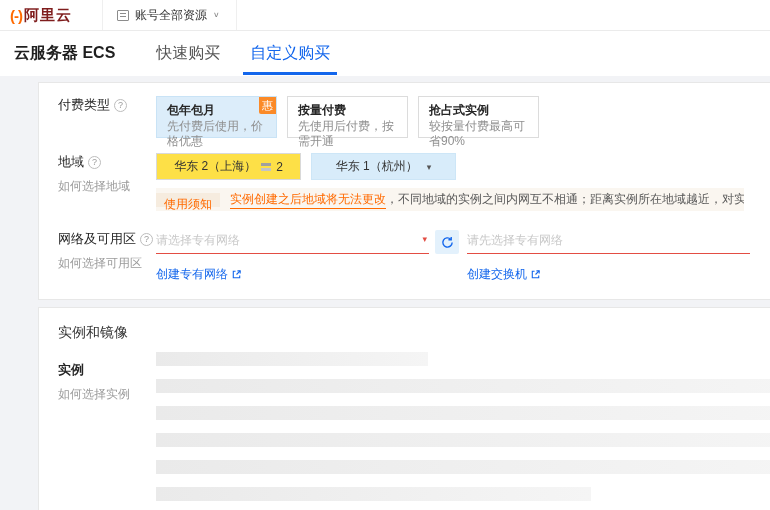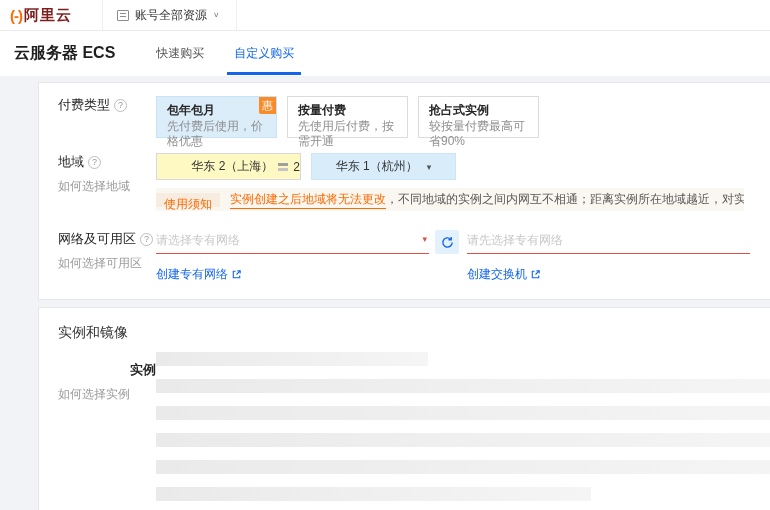--- a/index.html
+++ b/index.html
@@ -16,21 +16,21 @@
   .res-icon { width:12px; height:11px; border:1px solid #8c8c8c; border-radius:1px; position:relative; }
   .res-icon::before, .res-icon::after { content:""; position:absolute; left:2px; right:2px; height:1px; background:#8c8c8c; }
   .res-icon::before { top:2px; } .res-icon::after { top:5px; }
   .res-label { font-size:12px; color:#333; }
   .chev { font-size:9px; color:#888; transform:scaleY(.8); }
 
   
   .tabrow { height:44px; display:flex; align-items:center; background:#fff; }
   .page-title { font-size:16px; font-weight:700; color:#1f1f1f; margin-left:14px; }
   .tabs { display:flex; margin-left:26px; height:100%; }
-  .tab { font-size:12px; color:#555; padding:0 15px; display:flex; align-items:center; height:100%; cursor:pointer; position:relative; }
+  .tab { font-size:16px; color:#555; padding:0 15px; display:flex; align-items:center; height:100%; cursor:pointer; position:relative; }
   .tab.active { color:#1366ec; }
   .tab.active::after { content:""; position:absolute; left:8px; right:8px; bottom:0; height:3px; background:#1366ec; }
 
   
   .content { position:absolute; top:76px; left:0; right:0; bottom:0; background:#f2f3f6; padding:6px 0 0 38px; }
   .card { background:#fff; border:1px solid #e7e7e7; width:760px; }
   .card1 { padding:13px 0 16px 19px; margin-bottom:7px; }
   .card2 { padding:16px 0 16px 19px; height:300px; }
 
   .row { display:flex; }
@@ -48,21 +48,21 @@
   .bill-card.selected { background:#dcedfa; border-color:#c9e3f6; }
   .bill-title { font-size:12px; font-weight:700; color:#262626; line-height:16px; }
   .bill-desc { font-size:12px; color:#8f8f8f; line-height:15px; margin-top:1px; }
   .badge { position:absolute; top:0; right:0; width:17px; height:17px; background:#fb8a28; color:#fff;
            font-size:11px; line-height:17px; text-align:center; border-radius:0 0 0 2px; }
 
   
   .region-selects { display:flex; gap:10px; }
   .region-box { width:145px; height:27px; display:flex; align-items:center; justify-content:center; gap:5px;
                 font-size:12px; color:#333; cursor:pointer; }
-  .region-box.plain { background:#fef9c3; border:1px solid #d9d9d9;justify-content:flex-end; }
+  .region-box.plain { background:#fde047; border:1px solid #d9d9d9; }
   .region-box.selected { background:#d8ecfa; border:1px solid #cde6f7; }
   .zone-icon { display:inline-block; width:10px; height:8px; position:relative; }
   .zone-icon::before { content:""; position:absolute; top:0; left:0; right:0; height:3px; background:#a0a0a0; }
   .zone-icon::after  { content:""; position:absolute; bottom:0; left:0; right:0; height:3px; background:#c4c4c4; }
   .caret-dn { font-size:9px; color:#555; margin-left:4px; }
 
   .notice { margin-top:8px; width:588px; height:23px; background:#faf6f0; display:flex; align-items:center;
             font-size:12px; white-space:nowrap; overflow:hidden; }
   .notice-tag { background:#f6ecdf; color:#ff6a00; padding:0 8px; height:14px; line-height:23px; }
   .notice-hl { color:#ff6a00; border-bottom:1px solid #ff6a00; margin-left:10px; cursor:pointer; }
@@ -78,21 +78,21 @@
                font-size:12px; color:#333; background:transparent; padding:0 16px 4px 0; }
   .sel-input::placeholder { color:#c8c8c8; }
   .input-caret { position:absolute; right:2px; top:4px; font-size:9px; color:#e34d43; pointer-events:none; }
   .refresh-btn { width:24px; height:24px; background:#e3f1fc; border:none; border-radius:2px; margin:0 8px 0 6px;
                  display:flex; align-items:center; justify-content:center; cursor:pointer; flex-shrink:0; }
   .create-link { margin-top:12px; font-size:12px; color:#1366ec; cursor:pointer; display:inline-flex; align-items:center; gap:3px; }
 
   
   .section-title { font-size:14px; color:#333; }
   .instance-row { margin-top:10px; }
-  .inst-label { font-size:13px; font-weight:700; color:#262626; margin-top:9px;text-align:right; }
+  .inst-label { font-size:13px; font-weight:700; color:#262626; margin-top:9px; }
   .skel-col { flex:1; padding-top:0; }
   .skel { height:14px; background:linear-gradient(90deg,#eaeaea,#f5f5f5); margin-bottom:13px; }
   .skel.w1 { width:272px; }
   .skel.full { width:643px; }
   .skel.w6 { width:435px; margin-bottom:0; }
 </style>
 </head>
 <body>
 
 <div id="app">

